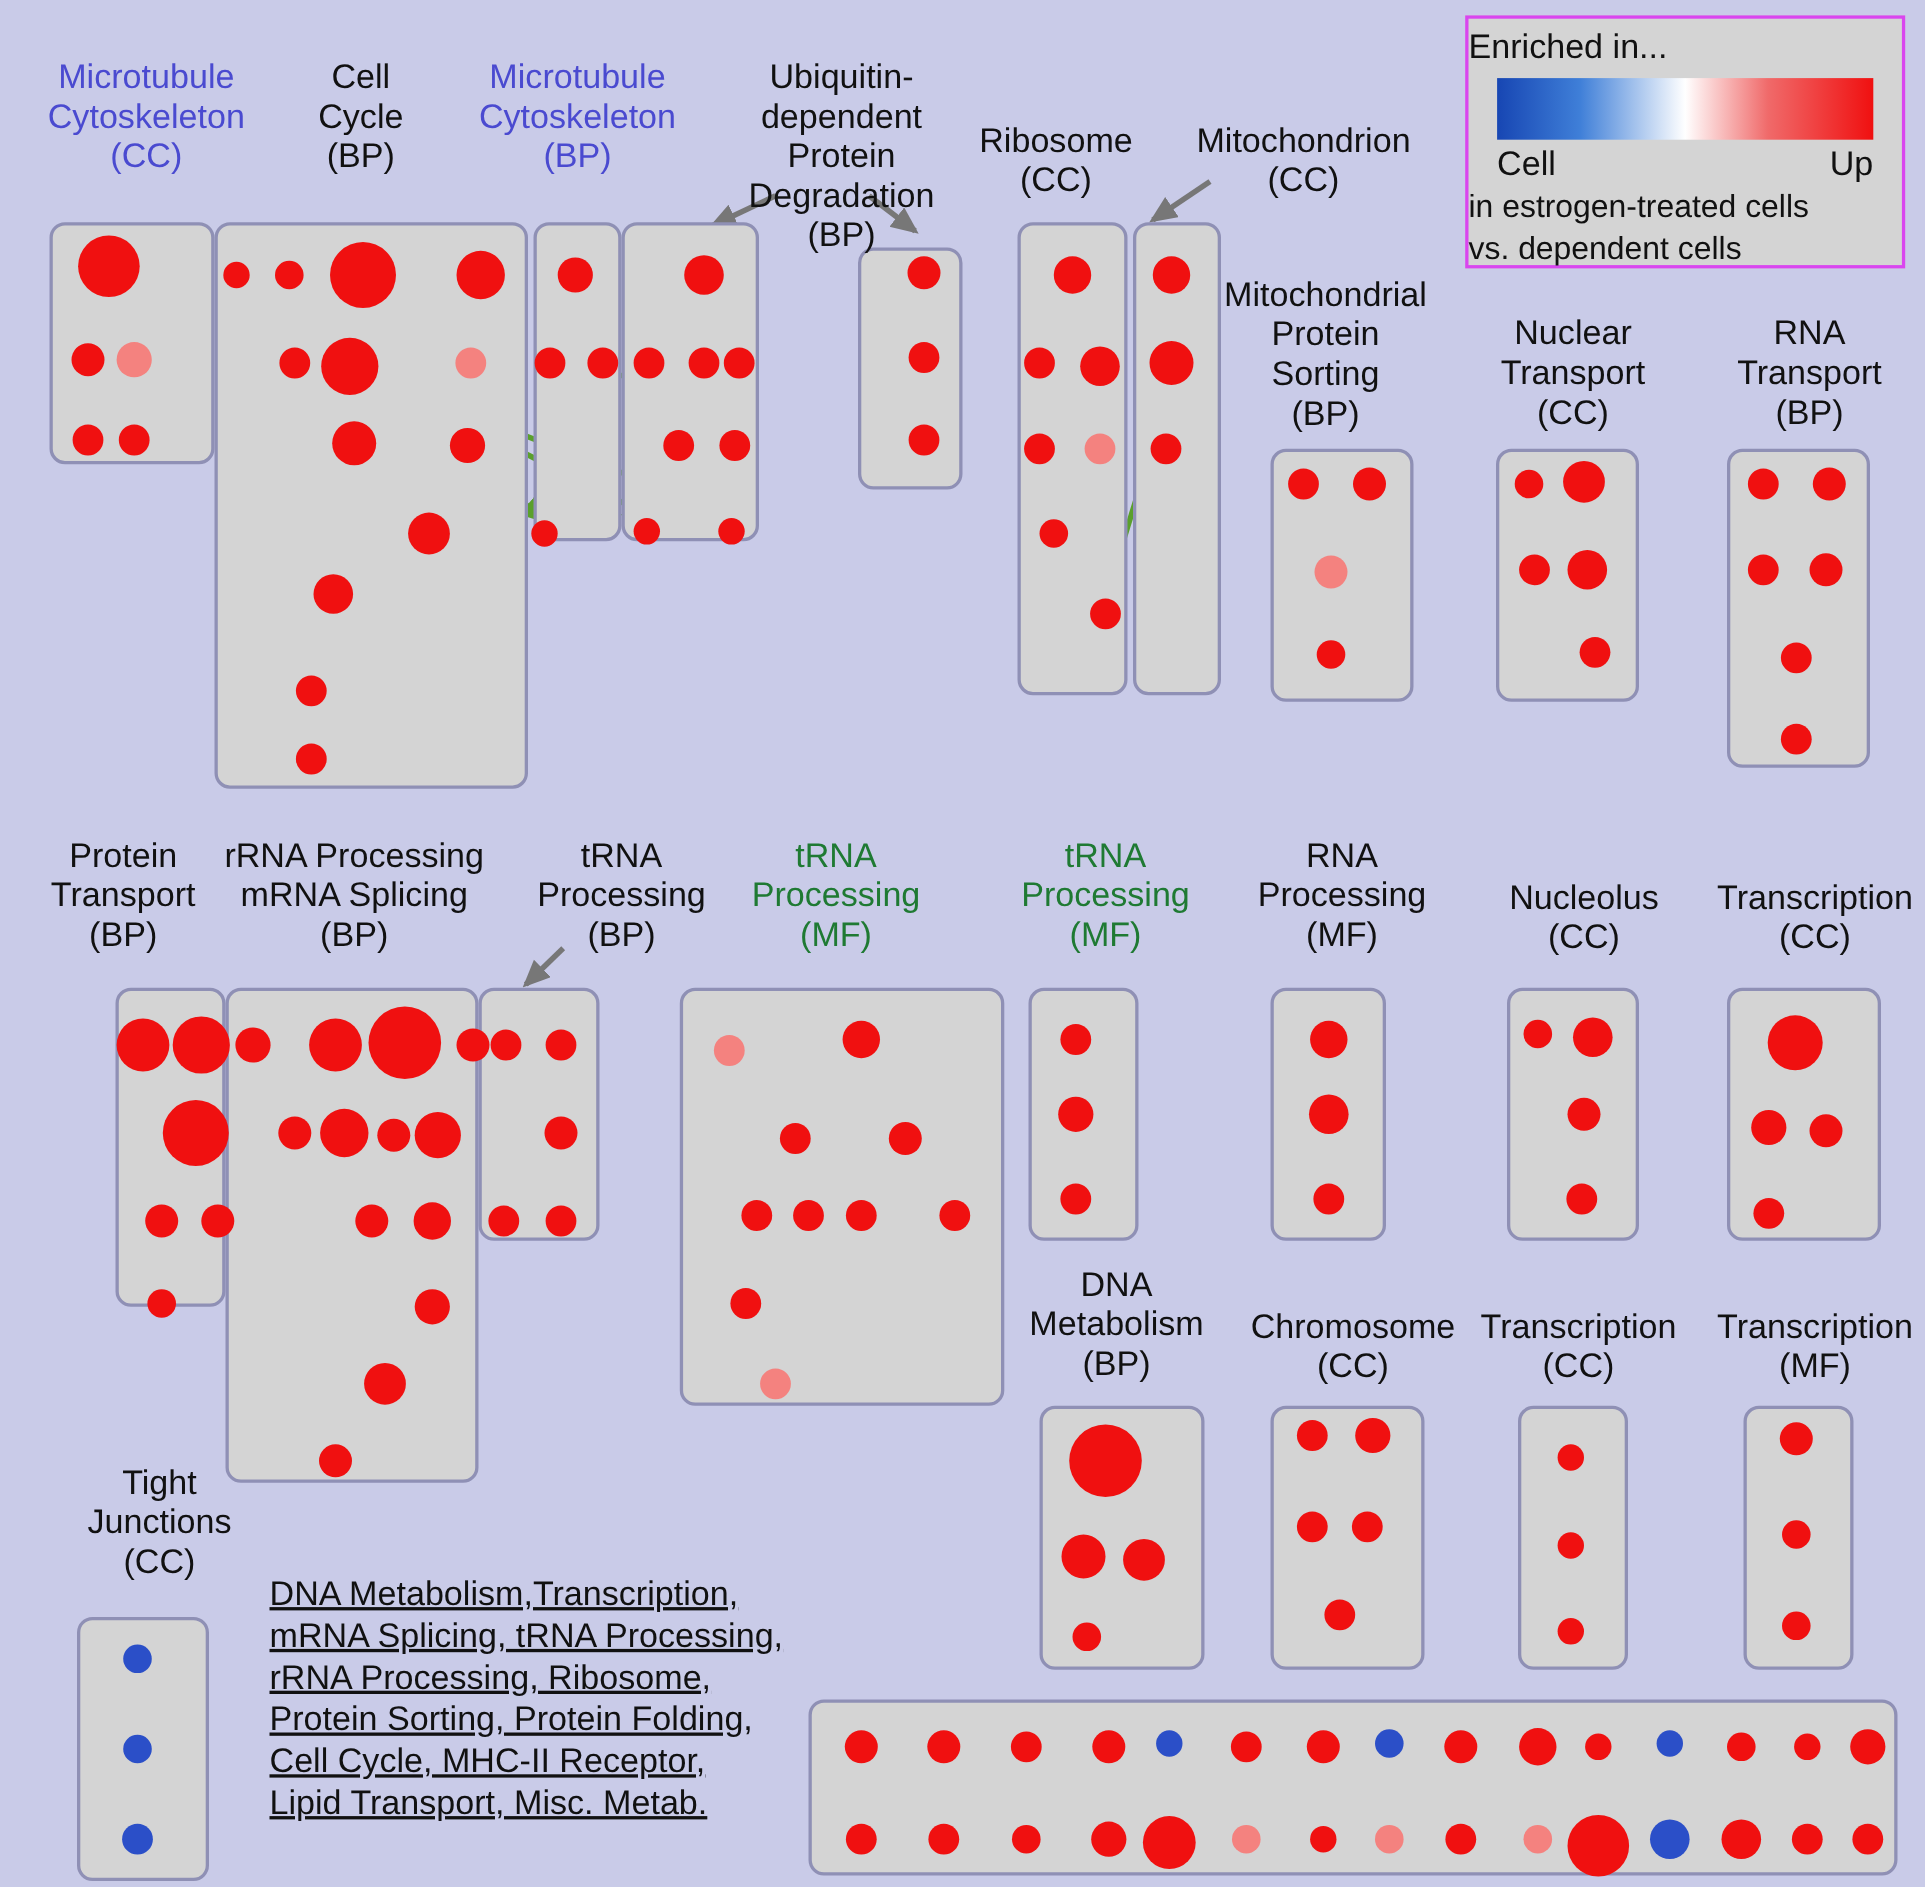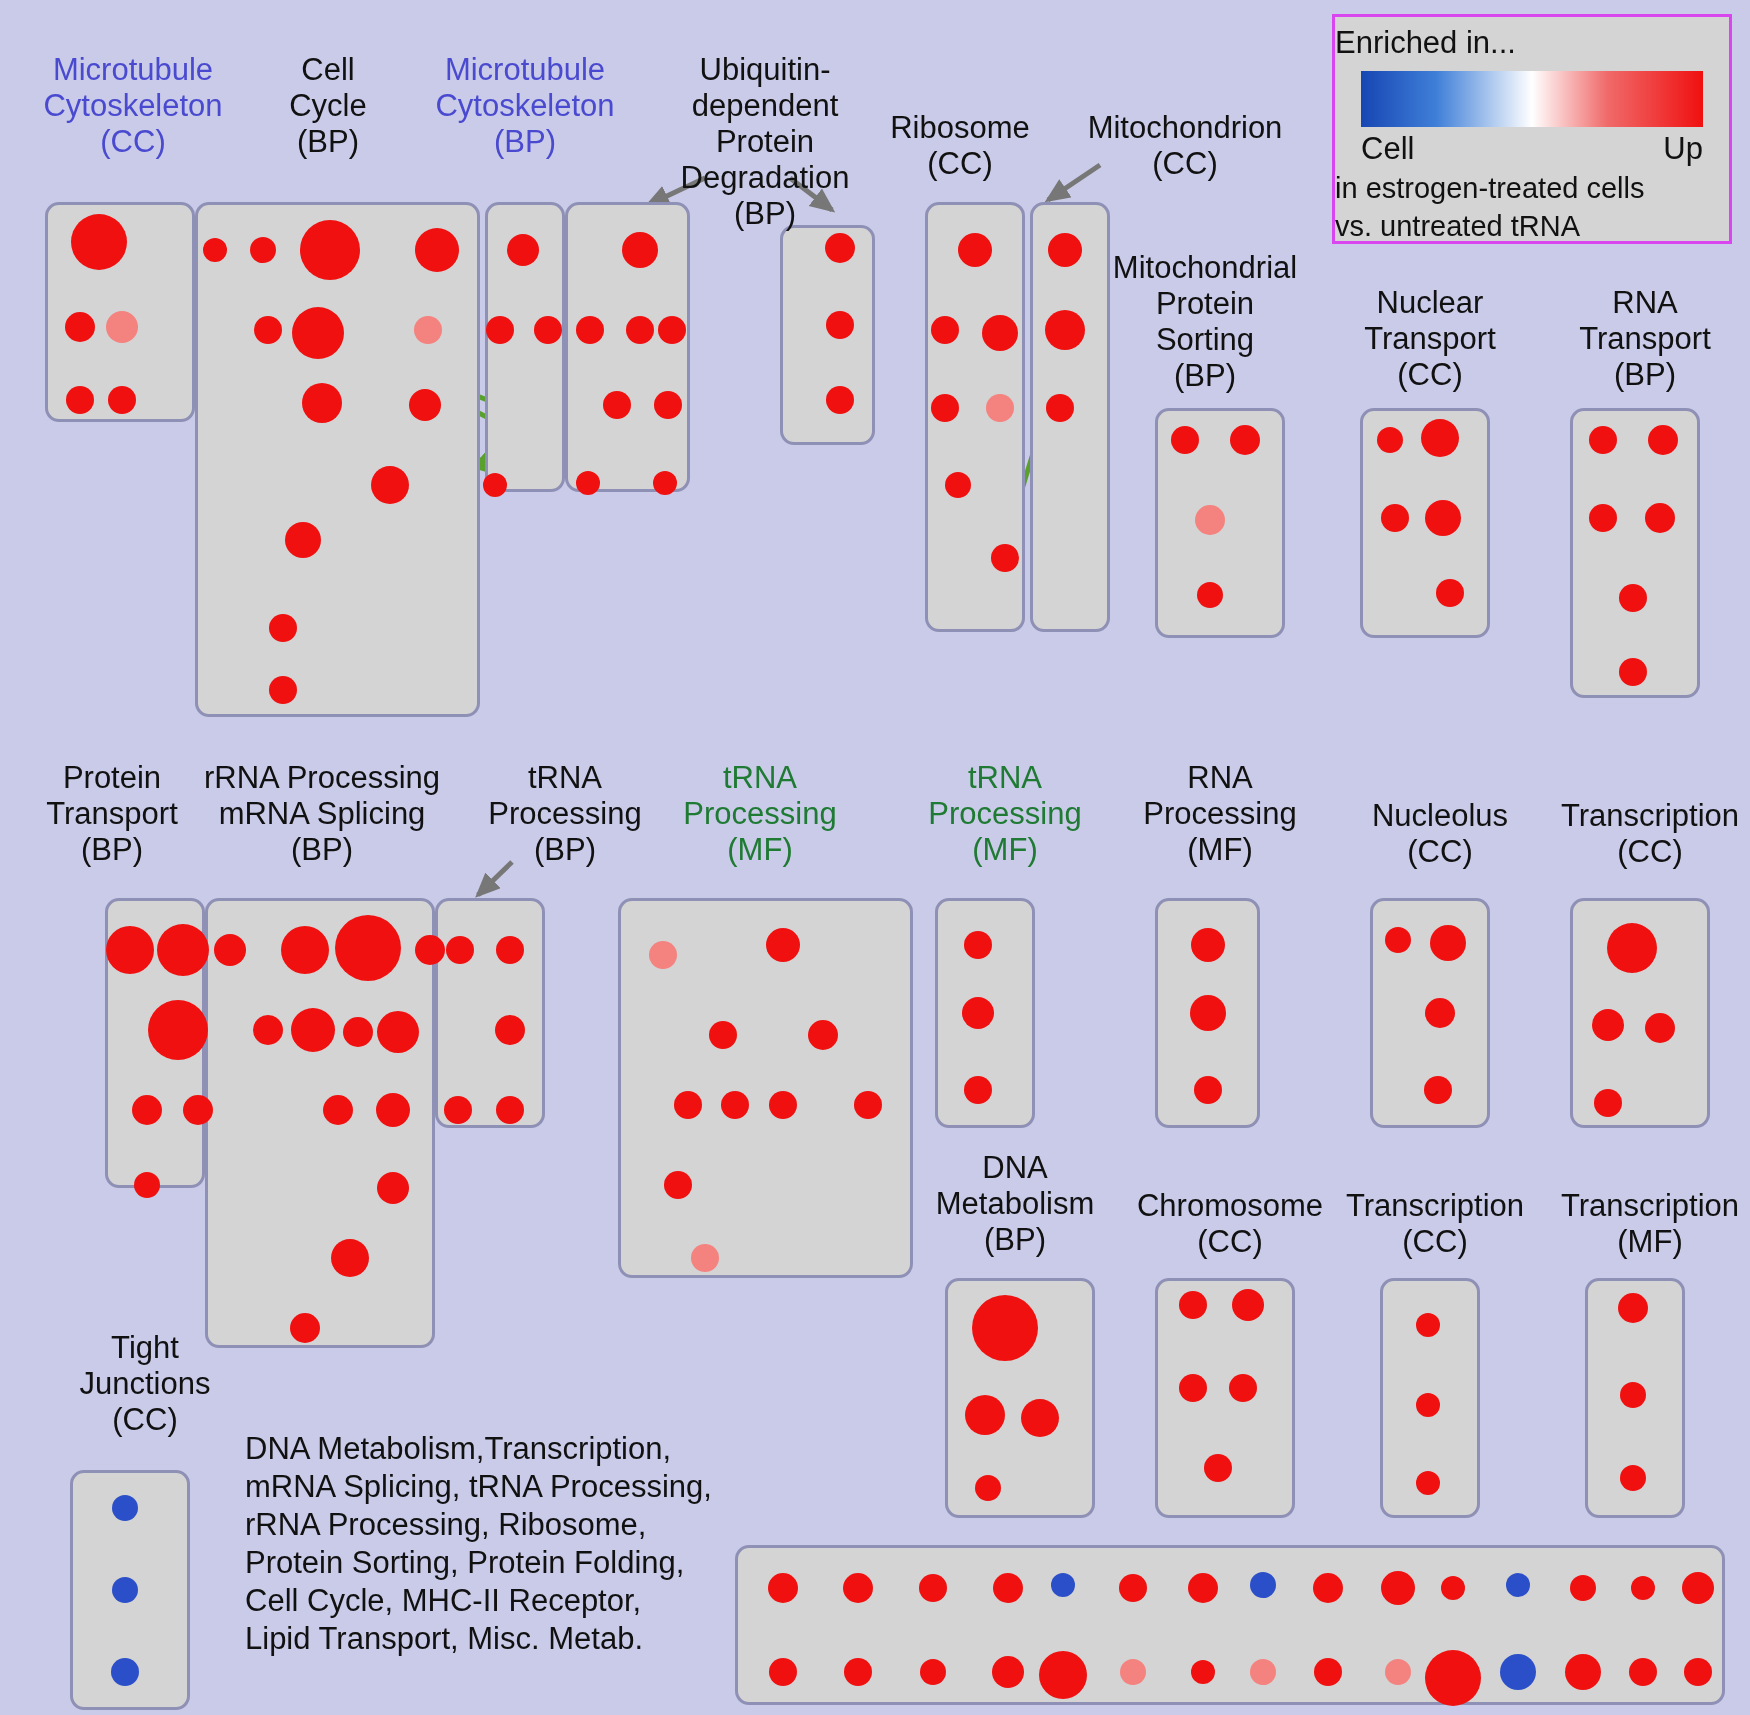--- a/index.html
+++ b/index.html
@@ -41,20 +41,21 @@
     background:linear-gradient(to right,#1746b3 0%,#3f7fd8 22%,#ffffff 50%,#f06a6a 72%,#f01010 100%);
   }
   .legend-ends{display:flex;justify-content:space-between;padding:0 26px;font-size:31px;color:#111;}
   .legend-sub{font-size:29px;color:#111;line-height:34px;margin-top:4px;}
   .blurb{
     position:absolute;
     font-size:31px;
     line-height:38px;
     color:#111;
     white-space:pre;
+    text-decoration:underline;
   }
   svg.net{position:absolute;left:0;top:0;width:1750px;height:1715px;overflow:visible;pointer-events:none;}
   .node{position:absolute;border-radius:50%;transform:translate(-50%,-50%);}
 </style>
 </head>
 <body>
 
 <div id="canvas">
 
   <svg class="net">
@@ -444,16 +445,16 @@
 Lipid Transport, Misc. Metab.</div>
 
   <div class="legend" style="left:1332px;top:14px;width:400px;height:230px;">
     <div class="legend-title">Enriched in...</div>
     <div class="legend-bar"></div>
     <div class="legend-ends">
       <span>Cell</span>
       <span>Up</span>
     </div>
     <div class="legend-sub">in estrogen-treated cells</div>
-    <div class="legend-sub">vs. untreated tRNA</div>
+    <div class="legend-sub">vs. dependent cells</div>
   </div>
 
 </div>
 
 </body></html>

